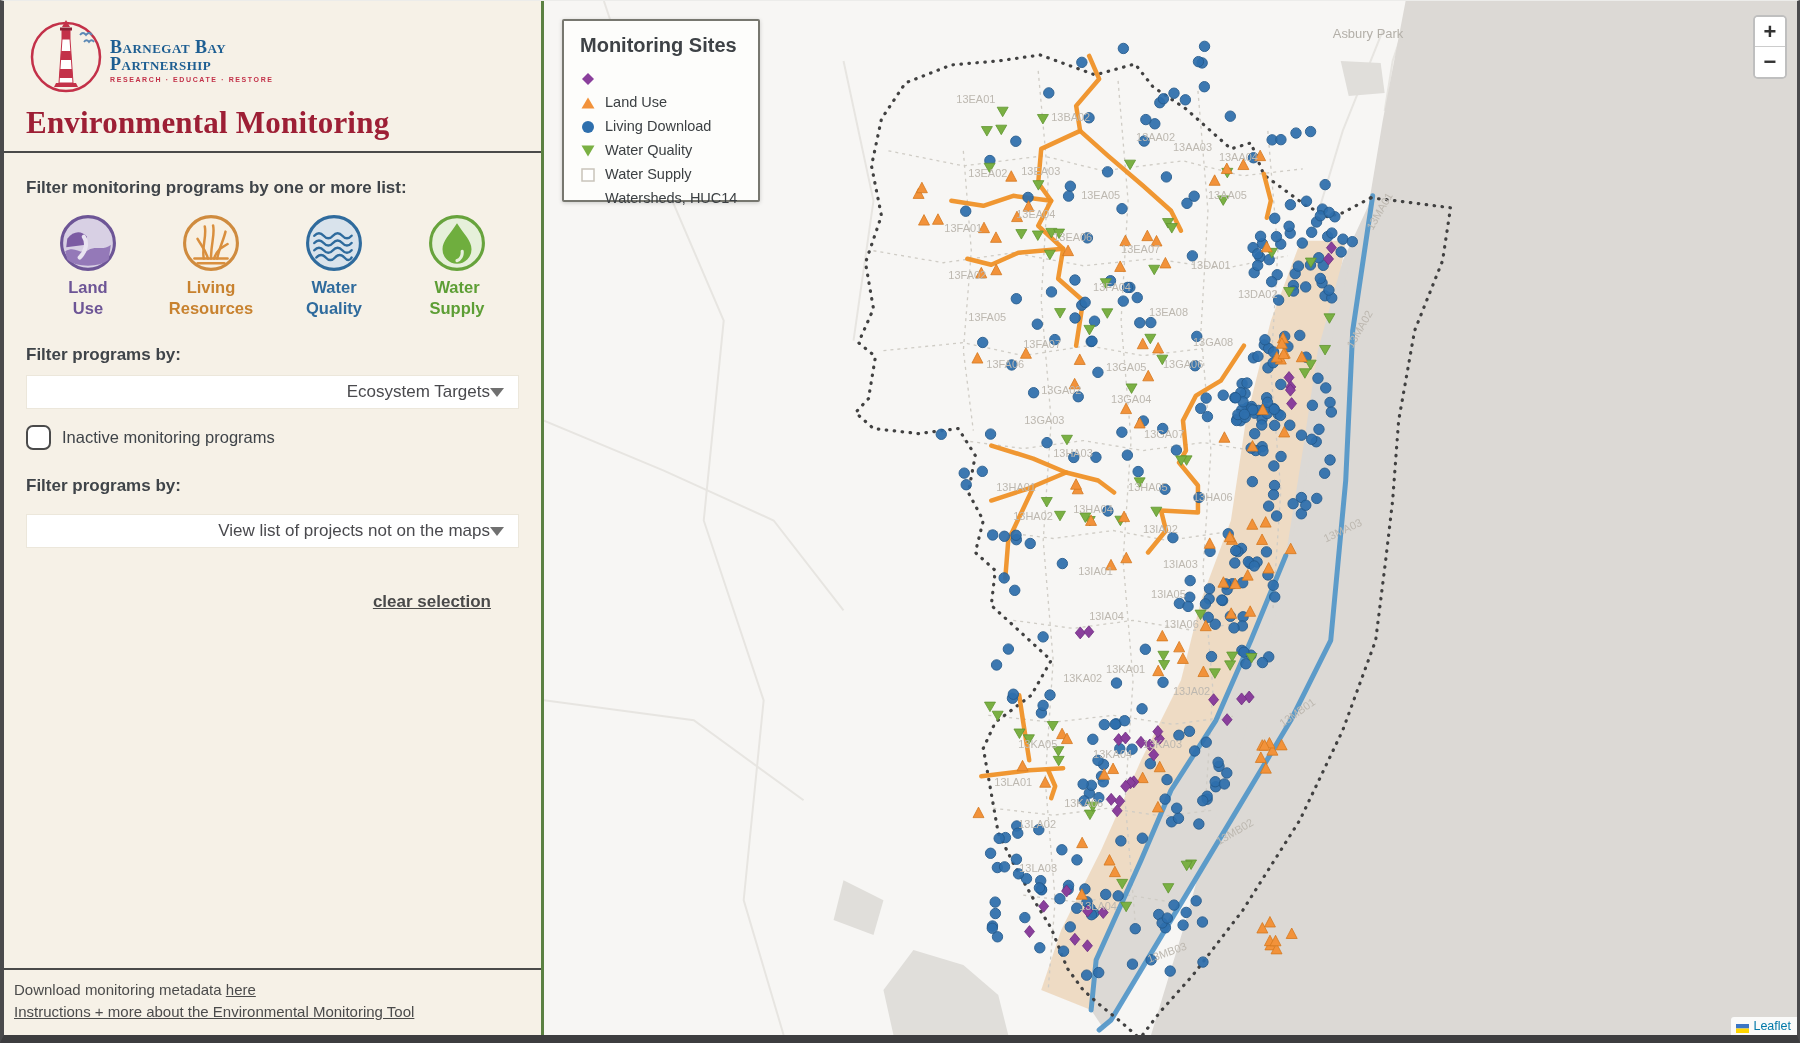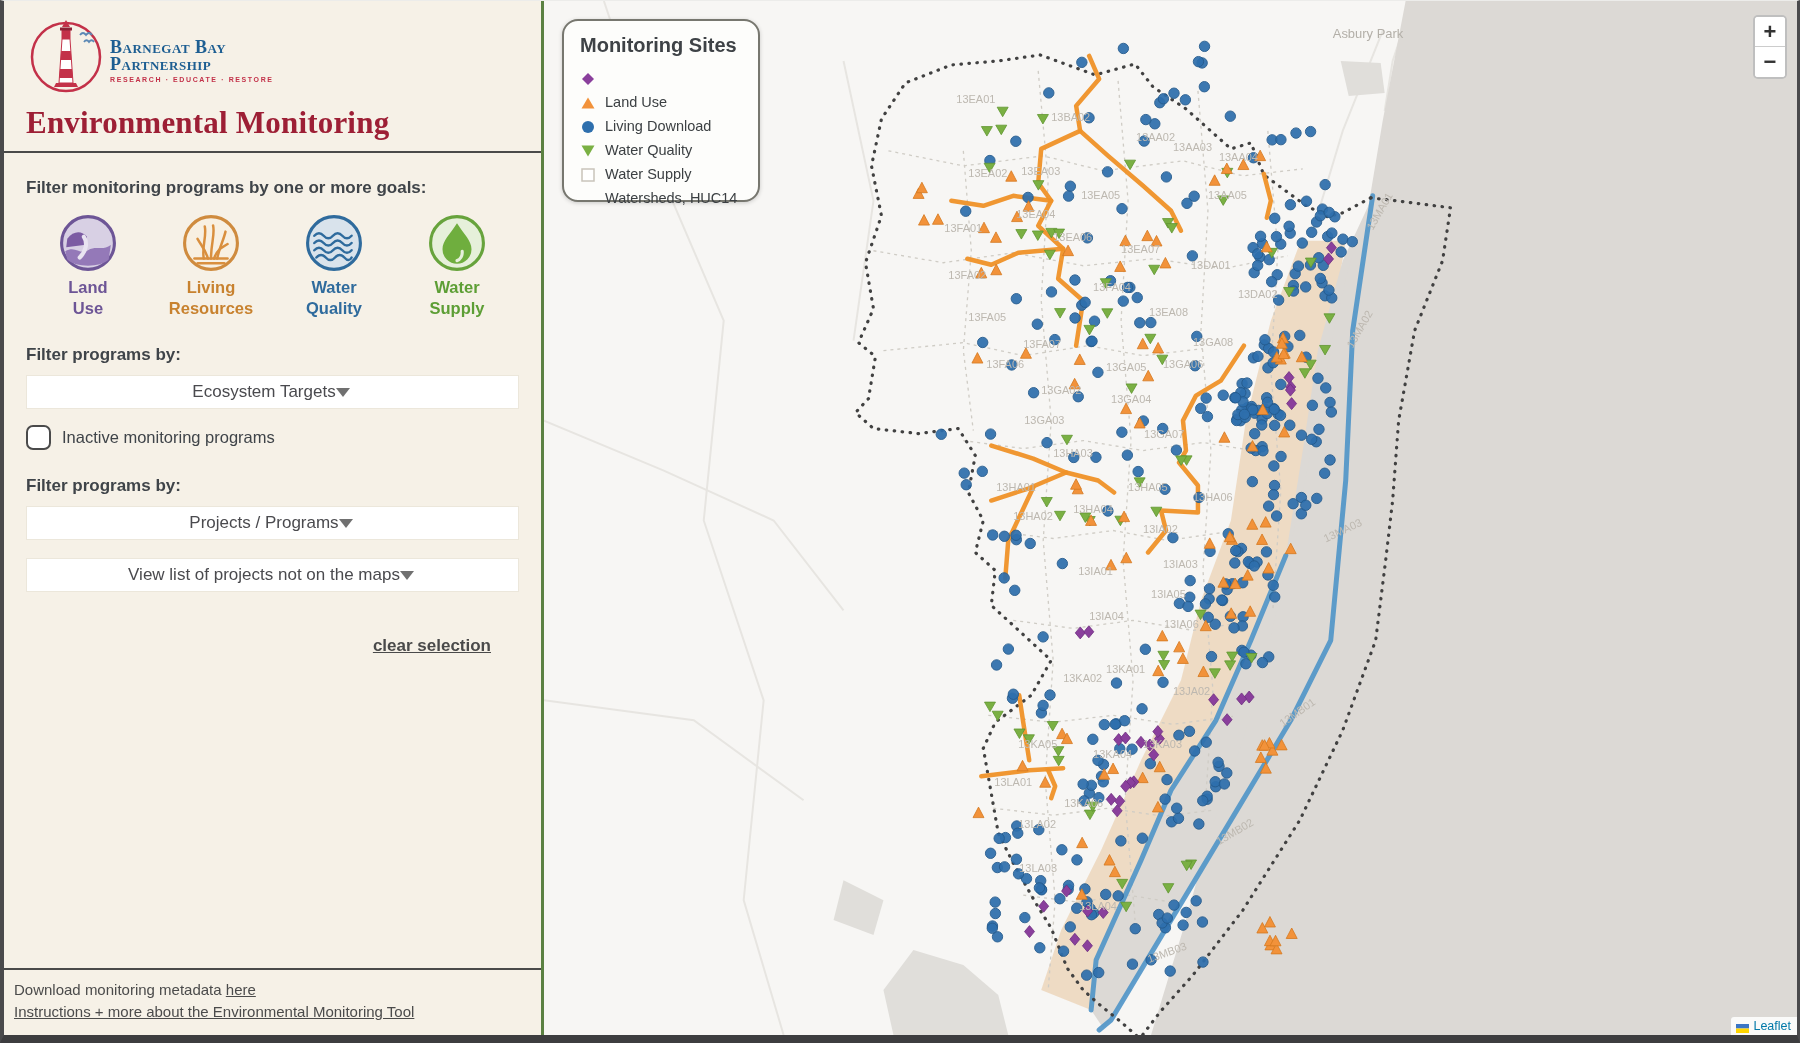--- a/index.html
+++ b/index.html
@@ -28,39 +28,39 @@
   .goals-row { display:flex; justify-content:space-between; padding:0 6px; margin-top:16px;align-items:center; }
   .goal { width:112px; display:flex; flex-direction:column; align-items:center; cursor:pointer; }
   .goal-circle { width:58px; height:58px; }
   .goal-label { margin-top:5px; text-align:center; font-size:16.5px; line-height:21px; font-weight:bold; }
   .goal-label.purple { color:#6d5596; }
   .goal-label.orange { color:#c8822f; }
   .goal-label.blue   { color:#2f6b9d; }
   .goal-label.green  { color:#5d9e35; }
   .filter-label { font-size:17px; font-weight:bold; color:#3f4449; margin-top:26px; }
   .dropdown { height:34px; background:#fff; border:1px solid #ece7db; display:flex;
-    align-items:center; justify-content:center; padding:0 14px 0 11px;
+    align-items:center; justify-content:flex-end; padding:0 14px 0 11px;
     color:#4a4a4e; font-size:17px; margin-top:10px; cursor:pointer; }
   .chev { width:0; height:0; border-left:7px solid transparent; border-right:7px solid transparent;
     border-top:9px solid #707070; }
   .cb-row { display:flex; align-items:center; margin-top:16px; }
   .cb-row + .cb-row { margin-top:8px;font-weight:bold; }
   .cb { width:25px; height:25px; border:2.5px solid #4a4a4a; border-radius:7px; background:#fff; cursor:pointer; }
   .cb-label { font-size:16.5px; color:#3f4449; margin-left:11px; }
   .clear-row { text-align:right; margin:44px 28px 0 0; }
   .clear-link { font-size:17px; font-weight:bold; color:#4a4a4a; text-decoration:underline; cursor:pointer; }
   .side-footer { position:absolute; left:0; right:0; bottom:0; border-top:2px solid #4a4a4a;
     padding:9px 10px 13px 10px; font-size:15px; color:#4b4b4b; line-height:21.5px; }
   .side-footer a { color:#4b4b4b; text-decoration:underline; cursor:pointer; }
   
   .map-panel { flex:1; position:relative; background:#f7f6f4; overflow:hidden; }
   .map-panel svg.basemap { position:absolute; inset:0; width:100%; height:100%; }
   svg.basemap text { font-family:"Liberation Sans",sans-serif; }
   .legend { position:absolute; left:18px; top:18px; width:198px; background:#fdfdfb;
-    border:2px solid #77776f; border-radius:16px; padding:13px 10px 13px 16px;
+    border:2px solid #77776f; border-radius:2px; padding:13px 10px 13px 16px;
     box-shadow:0 1px 4px rgba(0,0,0,.18); }
   .legend-title { font-size:20px; font-weight:bold; color:#3e4246; margin-bottom:10px; }
   .legend-item { display:flex; align-items:center; height:24px; }
   .legend-item .ic { width:16px; display:flex; justify-content:center; }
   .legend-item .lb { font-size:14.5px; color:#3c4043; margin-left:9px;margin-top:46px; }
   .zoomctl { position:absolute; right:10px; top:14px; width:34px; border:2px solid rgba(0,0,0,.25);
     border-radius:5px; overflow:hidden; background:#fff; }
   .zoombtn { width:30px; height:30px; display:flex; align-items:center; justify-content:center;
     font-size:22px; font-weight:bold; color:#333; background:#fff; cursor:pointer; }
   .zoombtn:first-child { border-bottom:1px solid #ccc; }
@@ -93,21 +93,21 @@
         <div class="logo-line">Barnegat Bay</div>
         <div class="logo-line">Partnership</div>
         <div class="logo-tag">RESEARCH · EDUCATE · RESTORE</div>
       </div>
     </div>
 
     <div class="side-title">Environmental Monitoring</div>
     <hr class="top-rule">
 
     <div class="side-body">
-      <div class="goals-heading">Filter monitoring programs by one or more goals:</div>
+      <div class="goals-heading">Filter monitoring programs by one or more list:</div>
 
       <div class="goals-row">
         <div class="goal">
           <svg class="goal-circle" viewBox="0 0 56 56">
             <circle cx="28" cy="28" r="25.5" fill="#d8d0e4" stroke="#6d5596" stroke-width="3"></circle>
             <path d="M8,24 C14,16 22,16 27,22 L24,30 L7,32 Z" fill="#7c5ca3"></path>
             <path d="M6,36 C16,30 20,40 28,35 C36,30 42,36 50,30 L48,44 C40,52 16,52 8,44 Z" fill="#9479b8"></path>
             <path d="M24,22 C28,28 26,36 20,42" fill="none" stroke="#e9e4f1" stroke-width="4" stroke-linecap="round"></path>
           </svg>
           <div class="goal-label purple">
@@ -166,24 +166,20 @@
         <span>Ecosystem Targets</span>
         <span class="chev"></span>
       </div>
 
       <div class="cb-row">
         <div class="cb"></div>
         <div class="cb-label">Inactive monitoring programs</div>
       </div>
 
       <div class="filter-label">Filter programs by:</div>
-      <div class="dropdown">
-        <span>Projects / Programs</span>
-        <span class="chev"></span>
-      </div>
 
       <div class="dropdown" style="margin-top:18px;">
         <span>View list of projects not on the maps</span>
         <span class="chev"></span>
       </div>
 
       <div class="clear-row">
         <span class="clear-link">clear selection</span>
       </div>
     </div>

